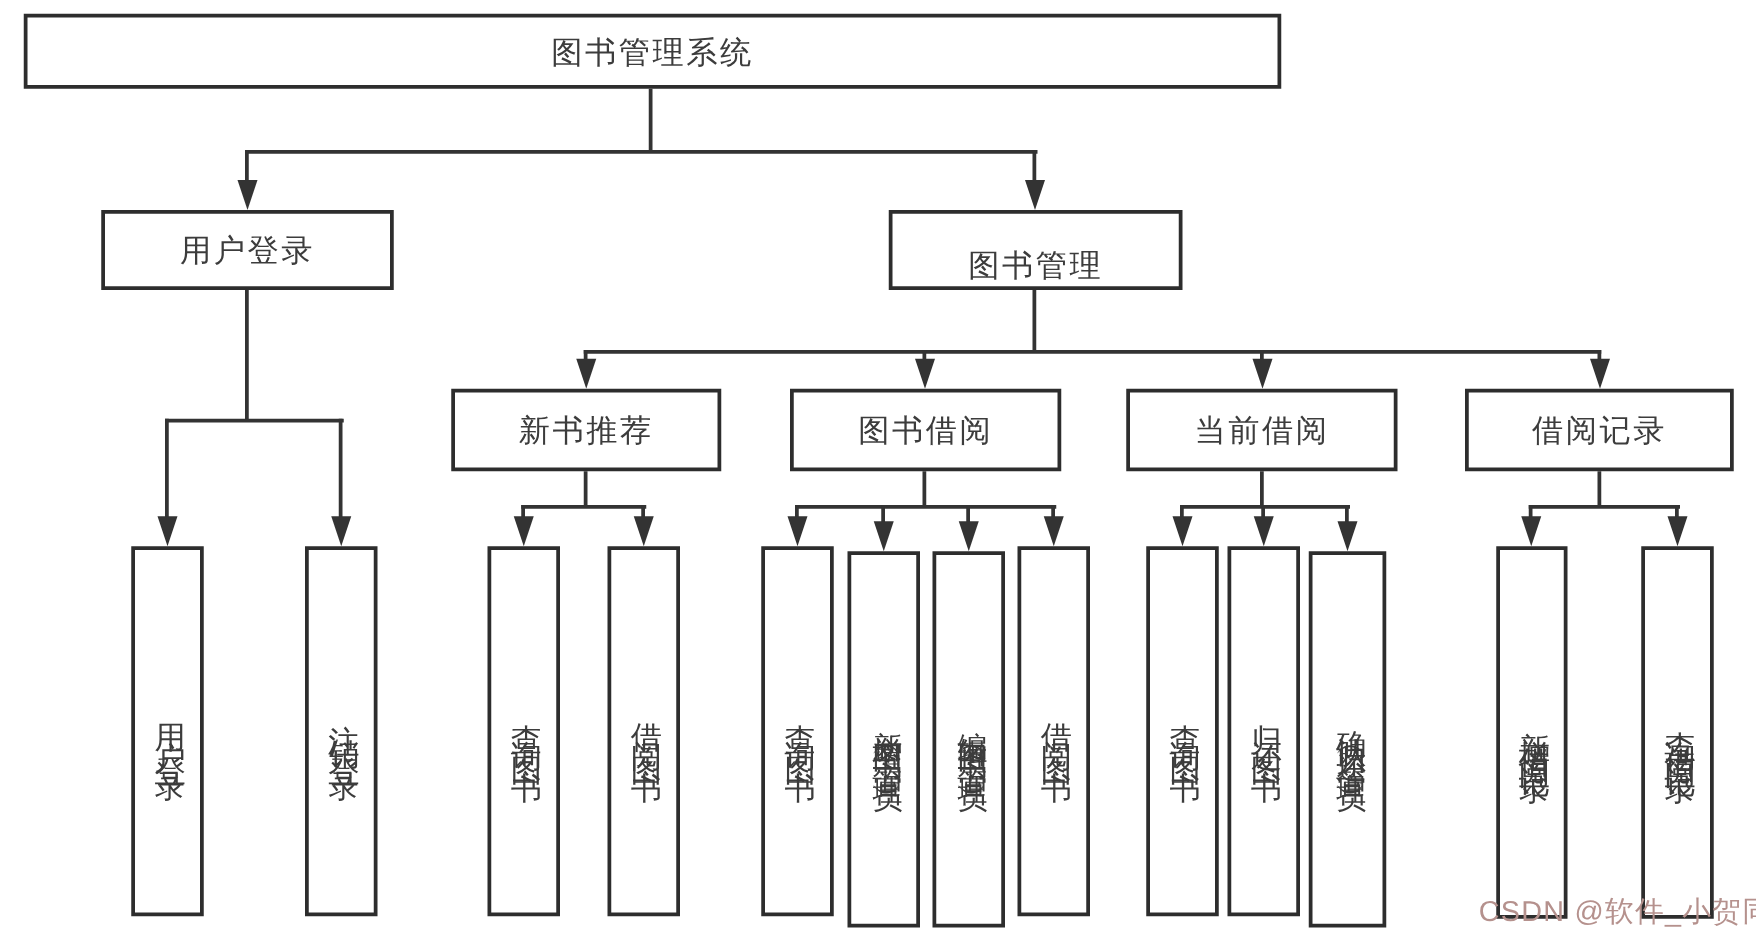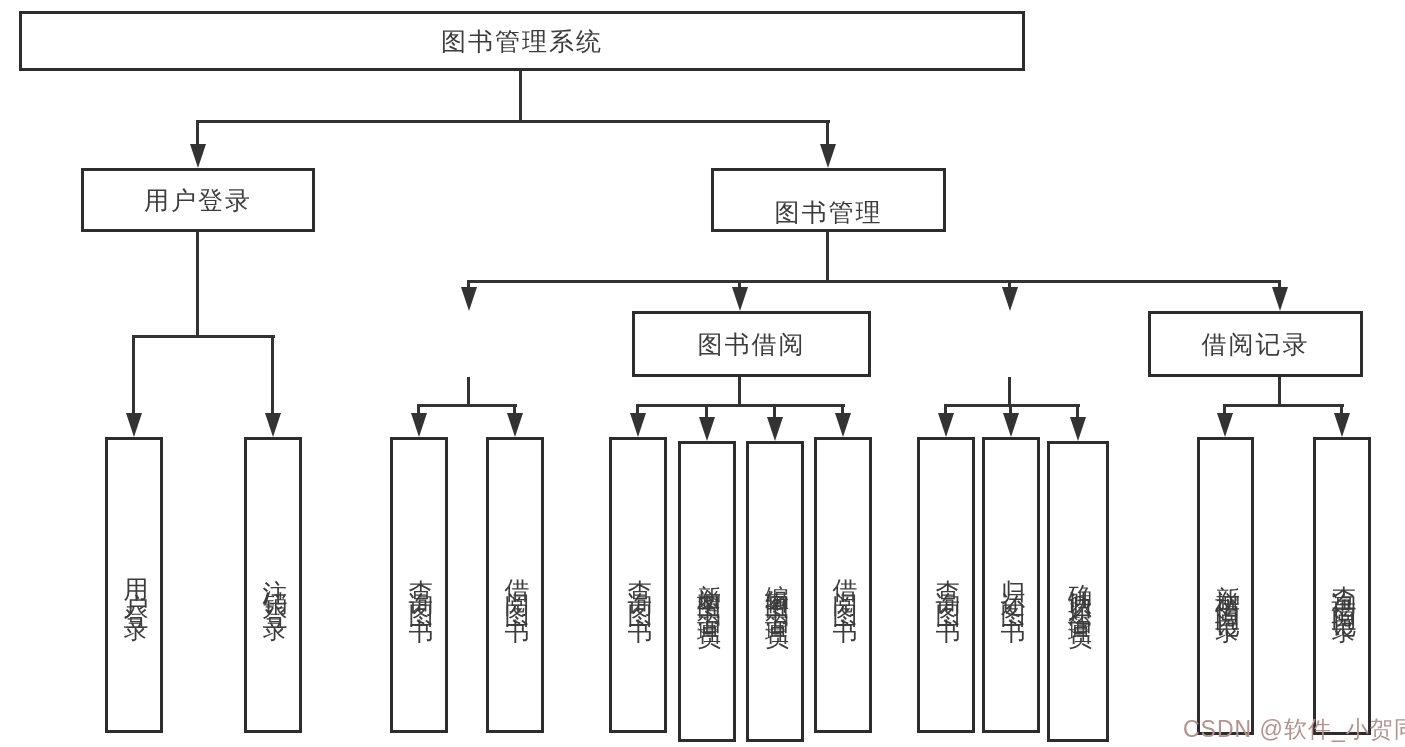--- a/index.html
+++ b/index.html
@@ -95,24 +95,30 @@
   <div class="hline" style="left:467px; top:280px; width:814px;"></div>
   <div class="vline" style="left:467px; top:280px; height:12px;"></div>
   <div class="arrow" style="left:461px; top:287px;"></div>
   <div class="vline" style="left:738px; top:280px; height:12px;"></div>
   <div class="arrow" style="left:732px; top:287px;"></div>
   <div class="vline" style="left:1008px; top:280px; height:12px;"></div>
   <div class="arrow" style="left:1002px; top:287px;"></div>
   <div class="vline" style="left:1278px; top:280px; height:12px;"></div>
   <div class="arrow" style="left:1272px; top:287px;"></div>
 
-  <div class="box" style="left:632px; top:311px; width:239px; height:66px;">
+  <div class="box" style="left:361px; top:311px; width:216px; height:66px;">
+    <span class="hlabel">新书推荐</span>
+  </div>
+  <div class="box" style="left:632px; top:311px; width:217px; height:66px;">
     <span class="hlabel">图书借阅</span>
   </div>
-  <div class="box" style="left:1148px; top:311px; width:215px; height:66px;">
+  <div class="box" style="left:901px; top:311px; width:217px; height:66px;">
+    <span class="hlabel">当前借阅</span>
+  </div>
+  <div class="box" style="left:1172px; top:311px; width:215px; height:66px;">
     <span class="hlabel">借阅记录</span>
   </div>
 
   <div class="vline" style="left:467px; top:377px; height:29px;"></div>
   <div class="hline" style="left:417px; top:404px; width:100px;"></div>
   <div class="vline" style="left:417px; top:404px; height:14px;"></div>
   <div class="arrow" style="left:411px; top:413px;"></div>
   <div class="vline" style="left:513px; top:404px; height:14px;"></div>
   <div class="arrow" style="left:507px; top:413px;"></div>
 

